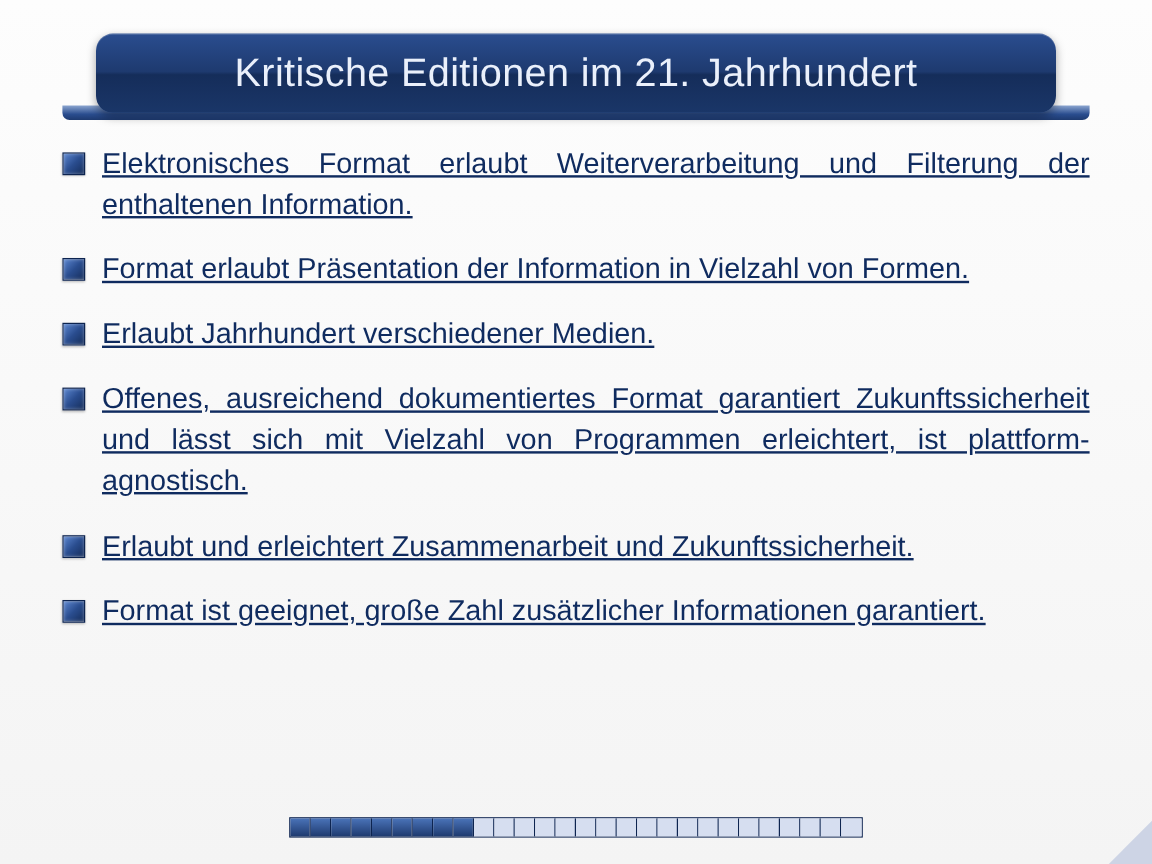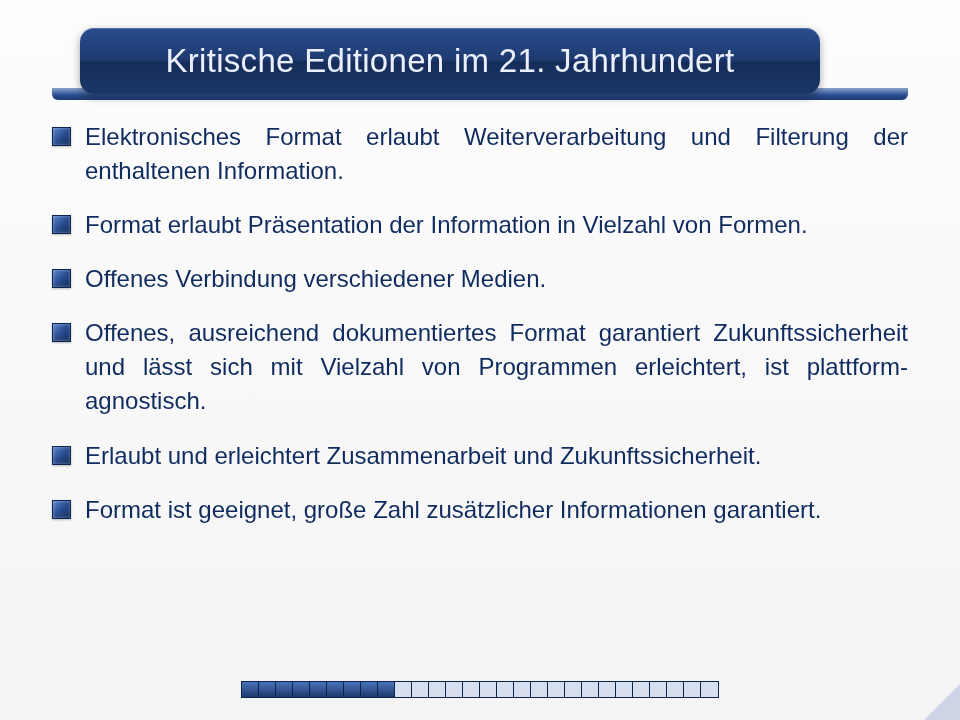--- a/index.html
+++ b/index.html
@@ -8,21 +8,21 @@
     height: 720px;
     background: linear-gradient(to bottom, #fdfdfd 0%, #f4f4f4 100%);
     font-family: "Optima", "Candara", "Segoe UI", sans-serif;
     overflow: hidden;
     position: relative;
   }
   .title-box {
     position: absolute;
     top: 28px;
     left: 80px;
-    width: 740px;
+    width: 800px;
     height: 66px;
     background: linear-gradient(to bottom, #2a4d8f 0%, #1e3a6f 48%, #152d5a 52%, #1a3668 100%);
     border-radius: 14px;
     box-shadow: 0 3px 8px rgba(0,0,0,0.35), inset 0 1px 0 rgba(255,255,255,0.2);
     display: flex;
     align-items: center;
     justify-content: center;
   }
   .title-box h1 {
     color: #eaf0fb;
@@ -59,20 +59,21 @@
     height: 19px;
     margin-top: 7px;
     margin-right: 14px;
     background: linear-gradient(135deg, #5b86d0 0%, #2a4d8f 50%, #152d5a 100%);
     border: 1px solid #0d2450;
     box-shadow: inset 0 0 3px rgba(255,255,255,0.4), 0 1px 2px rgba(0,0,0,0.25);
   }
   .bullet-text {
     flex: 1;
     text-align: justify;
+    text-decoration: underline;
   }
   .progress-bar {
     position: absolute;
     bottom: 22px;
     left: 50%;
     transform: translateX(-50%);
     display: flex;
     gap: 0;
     border: 1px solid #0d2450;
   }
@@ -111,21 +112,21 @@
   <div class="bullet-item">
     <div class="bullet-icon"></div>
     <div class="bullet-text">Elektronisches Format erlaubt Weiterverarbeitung und Filterung der enthaltenen Information.</div>
   </div>
   <div class="bullet-item">
     <div class="bullet-icon"></div>
     <div class="bullet-text">Format erlaubt Präsentation der Information in Vielzahl von Formen.</div>
   </div>
   <div class="bullet-item">
     <div class="bullet-icon"></div>
-    <div class="bullet-text">Offenes Verbindung verschiedener Medien.</div>
+    <div class="bullet-text">Erlaubt Jahrhundert verschiedener Medien.</div>
   </div>
   <div class="bullet-item">
     <div class="bullet-icon"></div>
     <div class="bullet-text">Offenes, ausreichend dokumentiertes Format garantiert Zukunftssicherheit und lässt sich mit Vielzahl von Programmen erleichtert, ist plattform-agnostisch.</div>
   </div>
   <div class="bullet-item">
     <div class="bullet-icon"></div>
     <div class="bullet-text">Erlaubt und erleichtert Zusammenarbeit und Zukunftssicherheit.</div>
   </div>
   <div class="bullet-item">

